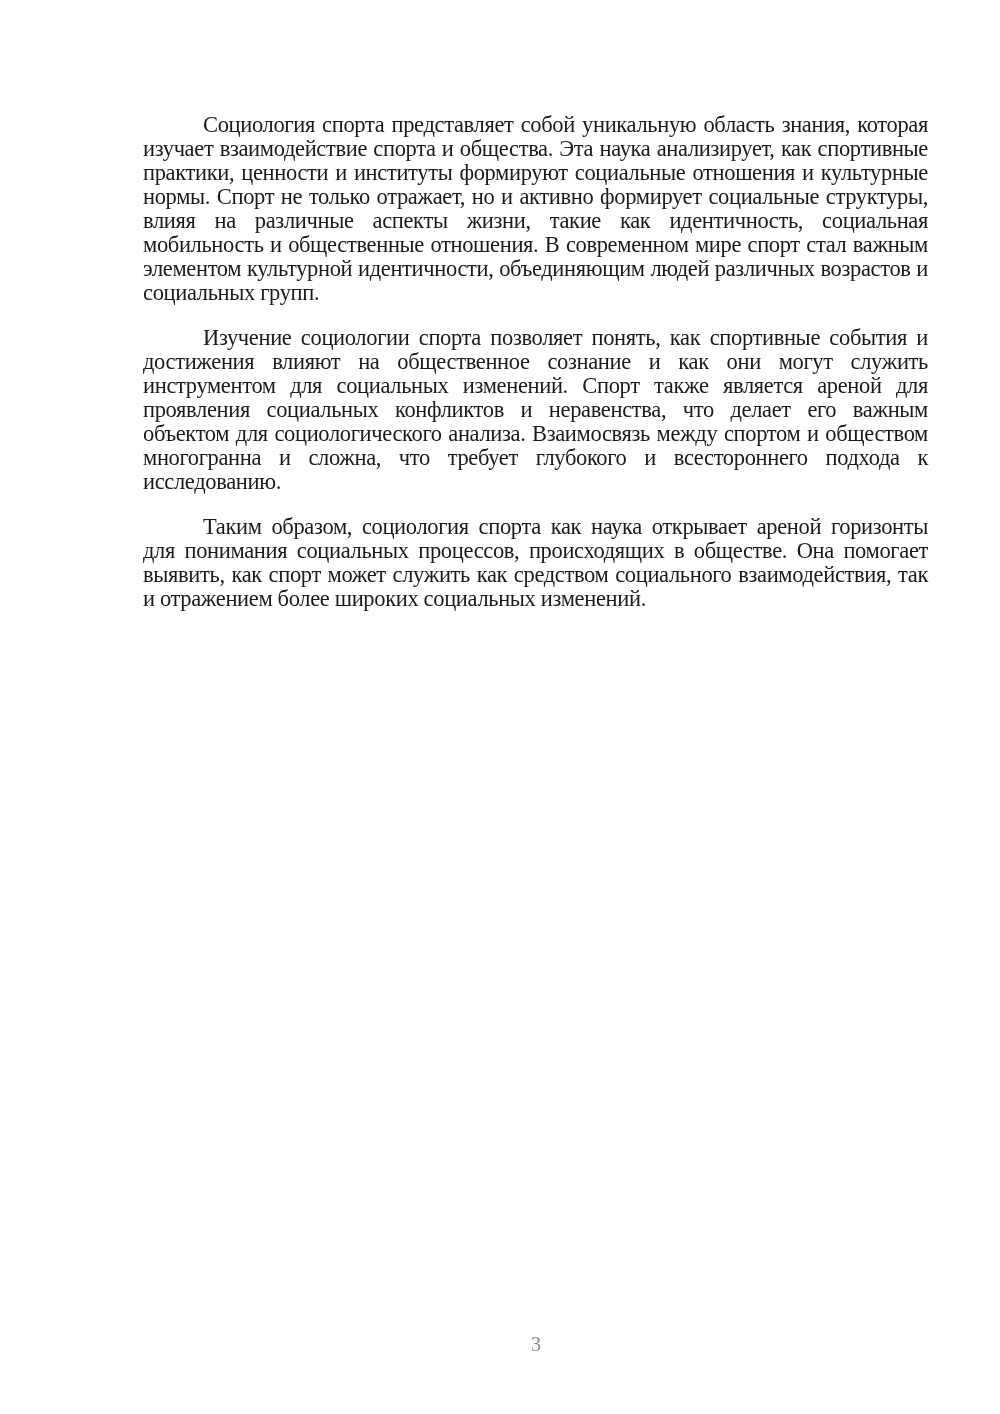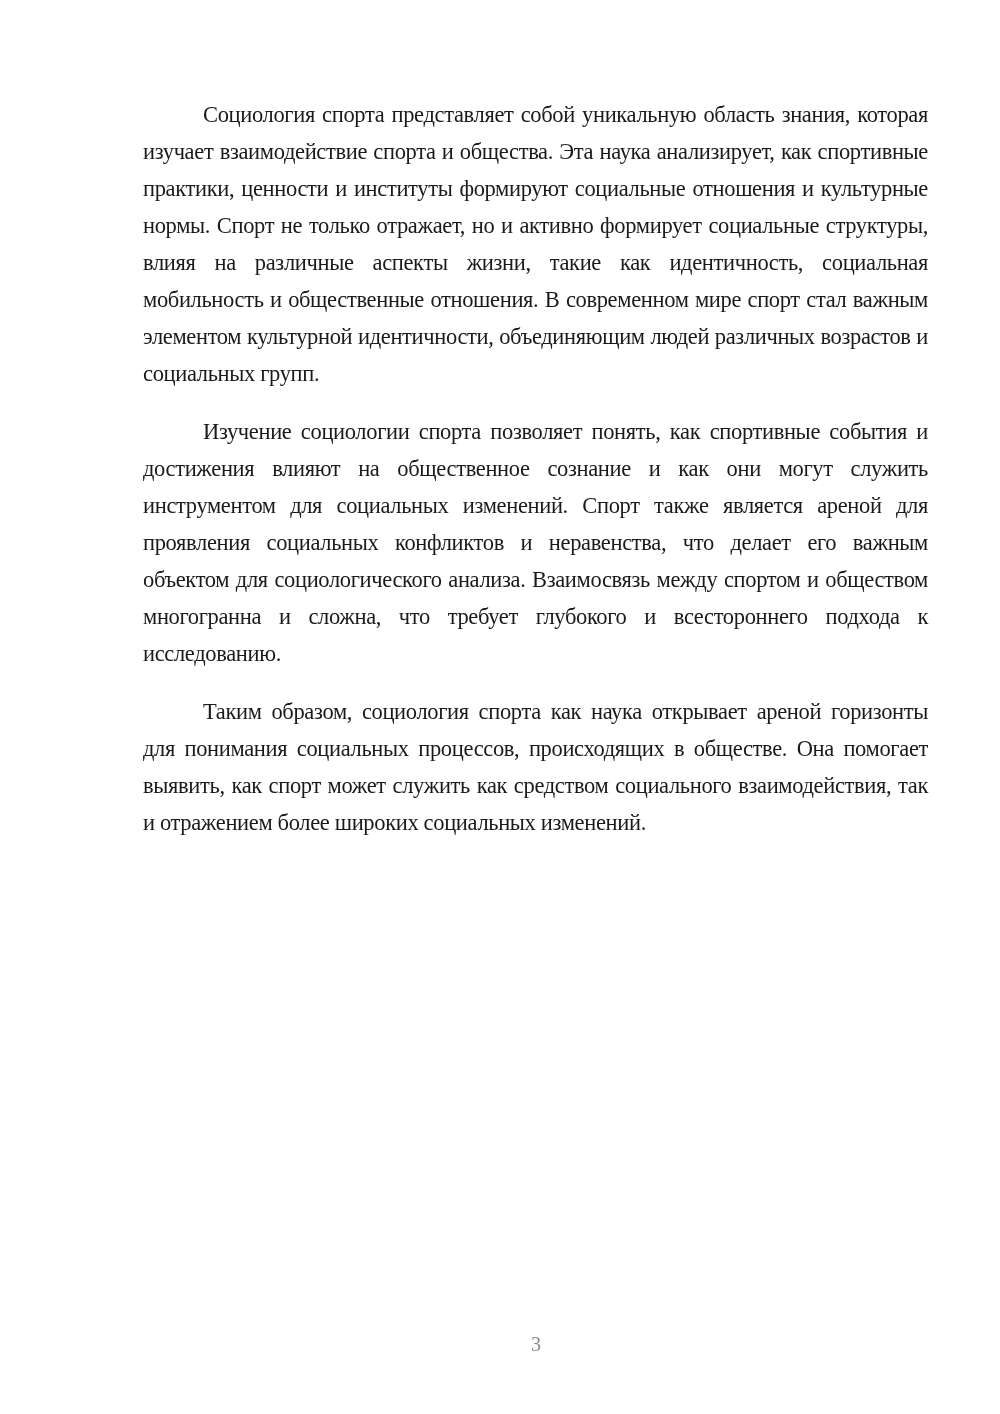--- a/index.html
+++ b/index.html
@@ -24,24 +24,24 @@
     .title {
       text-align: center;
       font-weight: bold;
       font-size: 21px;
       line-height: 30px;
       margin: 0 0 16px 0;
       letter-spacing: -0.2px;
     }
     .para {
       font-size: 22.5px;
-      line-height: 37px;
+      line-height: 24px;
       text-align: justify;
       text-indent: 60px;
-      margin: 0 0 21px 0;
+      margin: 17px 0 21px 0;
       letter-spacing: -0.35px;
       word-spacing: 0px;
     }
     .page-number {
       position: absolute;
       left: 0;
       width: 1072px;
       top: 1333px;
       text-align: center;
       font-size: 20px;

